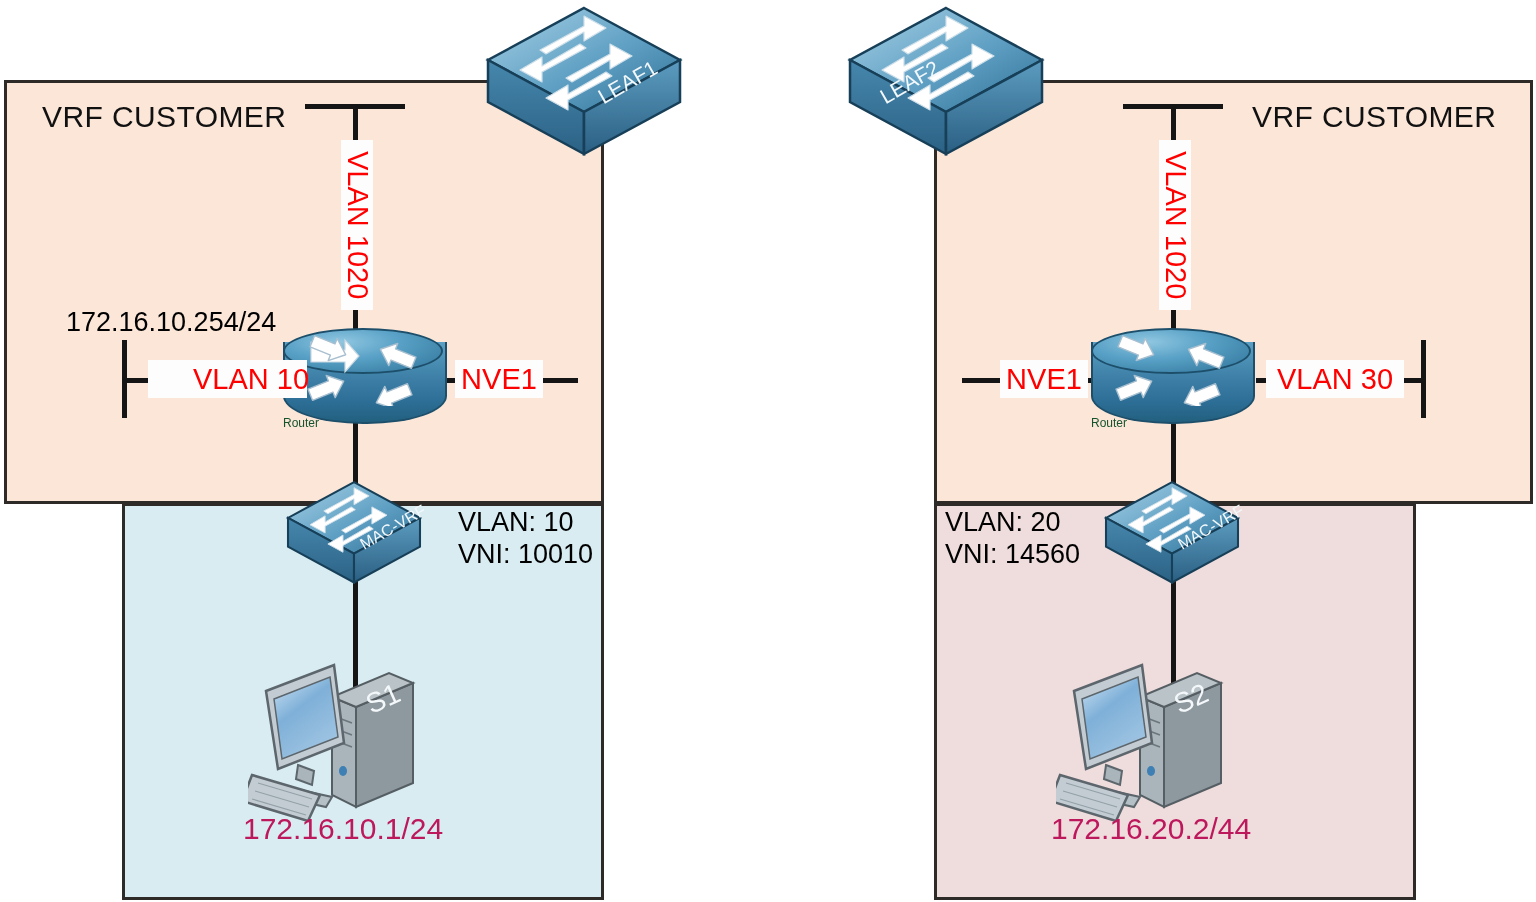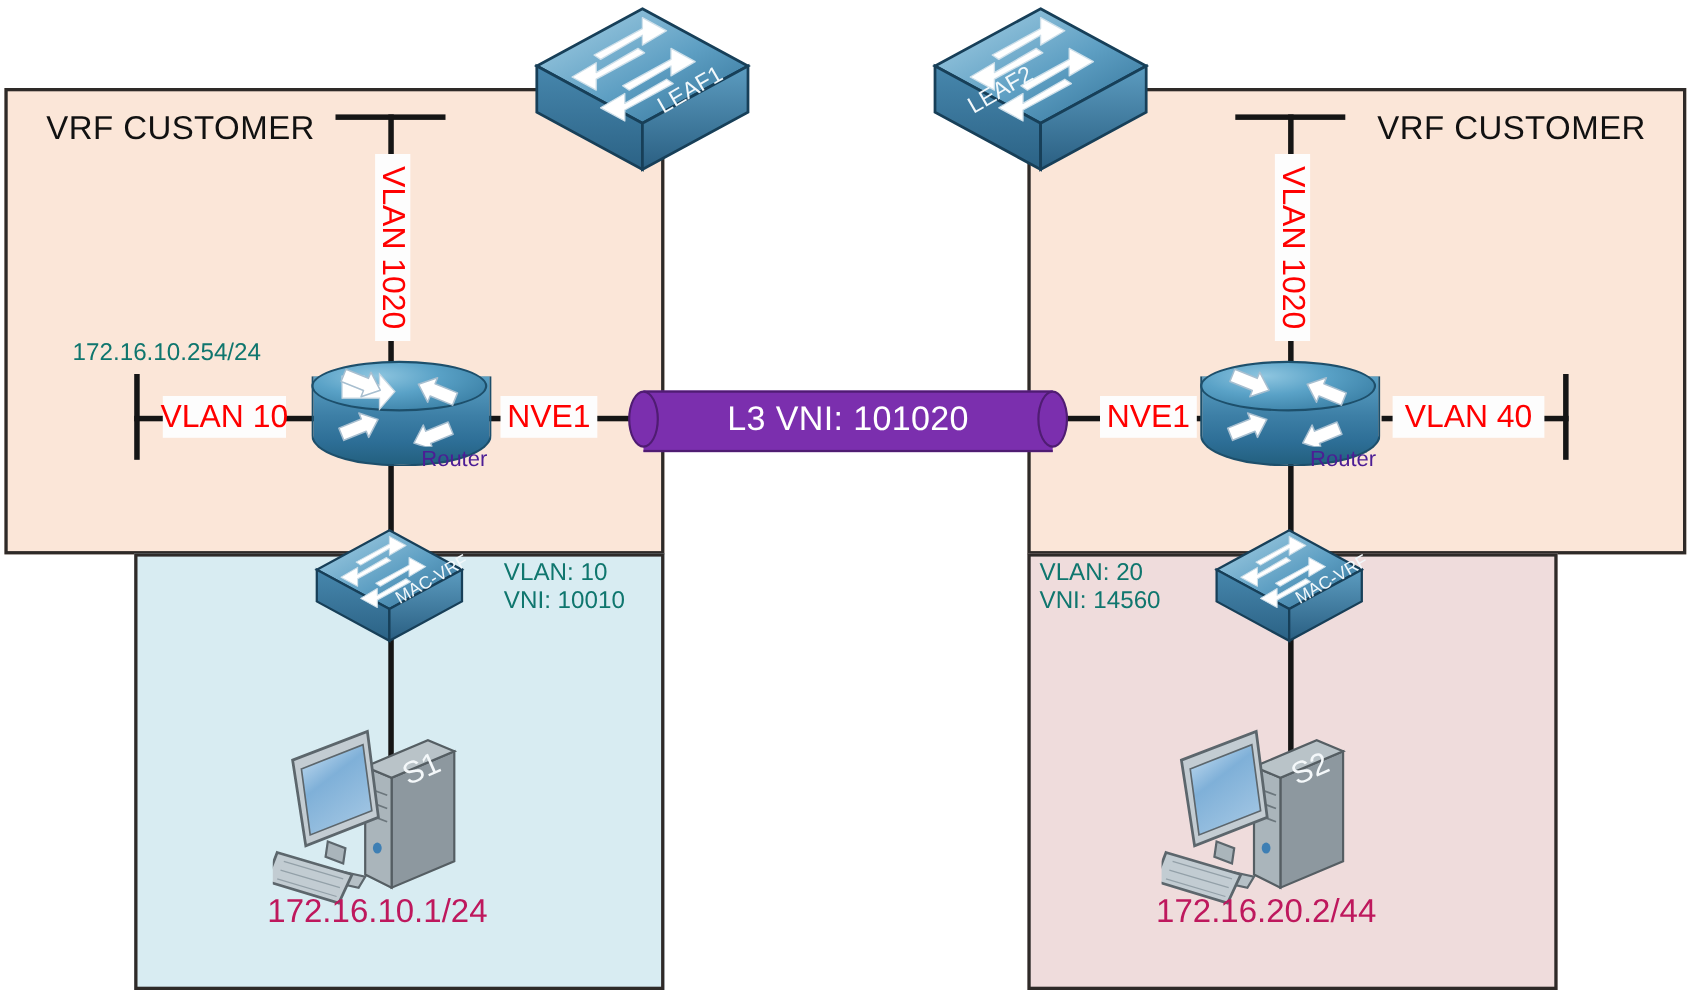--- a/index.html
+++ b/index.html
@@ -21,32 +21,32 @@
   .line-v{position:absolute;width:5px;background:#151515;}
   .line-h{position:absolute;height:5px;background:#151515;}
 
   
   .rlabel{position:absolute;background:#fdfdfd;color:#ff0000;font-size:29px;
           line-height:1;display:flex;align-items:center;justify-content:center;
           white-space:nowrap;}
   .rlabel.vert{writing-mode:vertical-rl;text-orientation:mixed;}
 
   
-  .btext{position:absolute;color:#0f766e;font-size:22px;white-space:nowrap;line-height:1.18;}
+  .btext{position:absolute;color:#000000;font-size:27px;white-space:nowrap;line-height:1.18;}
 
   
   .router{position:absolute;width:160px;height:108px;}
   .router .body{position:absolute;left:0;top:14px;width:160px;height:80px;
     background:linear-gradient(180deg,#5ba0c4 0%,#3d7fa6 45%,#2d6e96 75%,#23607f 100%);
     border-radius:0 0 80px 80px/0 0 28px 28px;border:2px solid #1d4f6b;border-top:none;}
   .router .top{position:absolute;left:0;top:0;width:160px;height:46px;border-radius:50%;
     background:radial-gradient(ellipse at 36% 28%,#8fc6e0 0%,#5aa2c7 40%,#2f7399 100%);
     border:2px solid #1d4f6b;box-sizing:border-box;}
-  .router .rtext{position:absolute;left:0;bottom:6px;width:160px;text-align:right;
-    color:#4c1d95;font-size:20px;}
+  .router .rtext{position:absolute;left:0;bottom:6px;width:160px;text-align:left;
+    color:#14532d;font-size:12px;}
   .router svg{position:absolute;left:22px;top:6px;}
 
   
   .switch{position:absolute;}
   .switch svg{position:absolute;left:0;top:0;}
   .switch .slabel{position:absolute;color:#f2f8fb;font-size:21px;white-space:nowrap;
                   transform-origin:left top;}
 
   
   #tunnel{position:absolute;left:571px;top:355px;width:400px;height:52px;}
@@ -103,26 +103,20 @@
   <div class="line-h" style="left:1256px;top:378px;width:170px;"></div>
   <div class="stub-v" style="left:1421px;top:340px;height:78px;"></div>
 
   <div class="line-h" style="left:962px;top:378px;width:130px;"></div>
 
   <div class="line-v" style="left:1171px;top:420px;height:90px;"></div>
   <div class="line-v" style="left:1171px;top:570px;height:120px;"></div>
 
   <div class="line-v" style="left:930px;top:96px;height:30px;"></div>
 
-  <div id="tunnel">
-    <div class="tbody"></div>
-    <div class="cap-l"></div>
-    <div class="cap-r"></div>
-    <div class="ttext">L3 VNI: 101020</div>
-  </div>
 
   <div class="router" style="left:283px;top:328px;">
     <div class="body"></div>
     <div class="top"></div>
     <svg width="116" height="72" viewBox="0 0 116 72">
       <g fill="#ffffff" stroke="#c9d8e2" stroke-width="1.2">
         <path d="M6 8 L26 8 L26 16 L40 16 L40 6 L54 22 L40 38 L40 28 L14 28 L6 28 Z" transform="rotate(0)"></path>
       </g>
       <g fill="#ffffff" stroke="#bcd0dd" stroke-width="1">
 
@@ -296,25 +290,25 @@
         <line x1="10" y1="128" x2="64" y2="144"></line>
         <line x1="7" y1="136" x2="61" y2="152"></line>
         <line x1="4" y1="144" x2="58" y2="160"></line>
       </g>
     </svg>
     <div class="pclabel" style="left:118px;top:28px;transform:rotate(-24deg);">S2</div>
   </div>
   <div class="ipcaption" style="left:1051px;top:812px;">172.16.20.2/44</div>
 
   <div class="rlabel vert" style="left:341px;top:140px;width:32px;height:170px;">VLAN 1020</div>
-  <div class="rlabel" style="left:148px;top:360px;width:112px;height:38px;">VLAN 10</div>
+  <div class="rlabel" style="left:148px;top:360px;width:112px;height:38px;padding-left:47px;">VLAN 10</div>
   <div class="rlabel" style="left:455px;top:360px;width:88px;height:38px;">NVE1</div>
 
   <div class="rlabel vert" style="left:1159px;top:140px;width:32px;height:170px;">VLAN 1020</div>
-  <div class="rlabel" style="left:1266px;top:360px;width:138px;height:38px;">VLAN 40</div>
+  <div class="rlabel" style="left:1266px;top:360px;width:138px;height:38px;">VLAN 30</div>
   <div class="rlabel" style="left:1000px;top:360px;width:88px;height:38px;">NVE1</div>
 
   <div class="btext" style="left:66px;top:307px;">172.16.10.254/24</div>
 
   <div class="btext" style="left:458px;top:507px;">
     <div>VLAN: 10</div>
     <div>VNI: 10010</div>
   </div>
 
   <div class="btext" style="left:945px;top:507px;">

